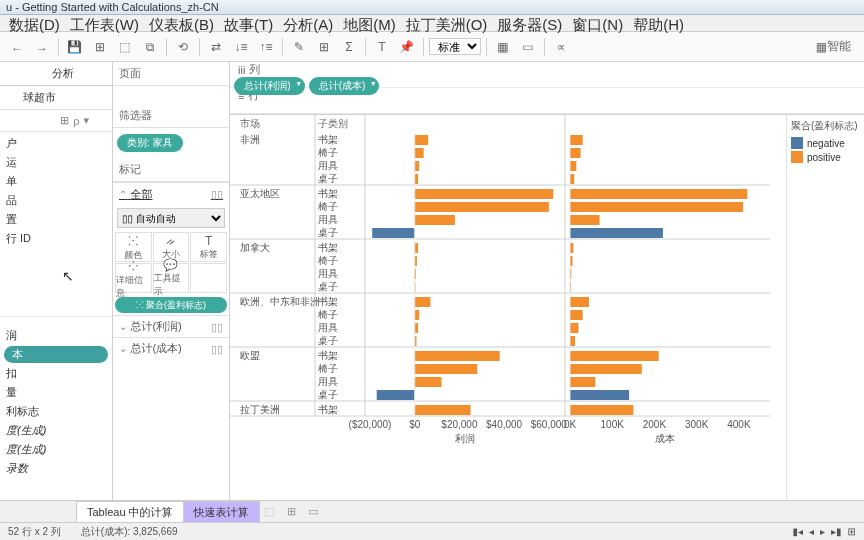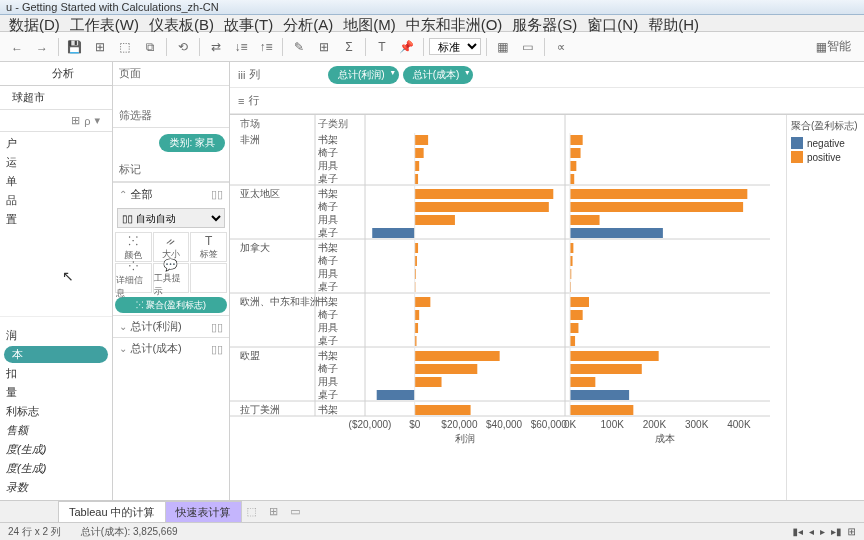--- a/index.html
+++ b/index.html
@@ -8,80 +8,80 @@
 .menubar { height:17px; background:#f0f0f0; border-bottom:1px solid #ccc; display:flex; padding:0 4px; }
 .menubar span { padding:1px 5px; font-size:15px; cursor:default; }
 .toolbar { height:30px; background:#fafafa; border-bottom:1px solid #d0d0d0; display:flex; align-items:center; padding:0 6px; gap:3px; }
 .tbtn { width:22px; height:22px; display:flex; align-items:center; justify-content:center; border:1px solid transparent; border-radius:2px; color:#666; font-size:12px; }
 .sep { width:1px; height:18px; background:#d0d0d0; margin:0 2px; }
 .tsel { height:17px; border:1px solid #ccc; font-size:11px; padding:0 4px; background:#fff; }
 .main { display:flex; height:445px; }
 .leftcol { width:113px; border-right:1px solid #d0d0d0; display:flex; flex-direction:column; }
 .lefttabs { height:24px; display:flex; border-bottom:1px solid #d0d0d0; align-items:center; padding-left:44px;}
 .lefttabs span { padding:3px 8px; font-size:11px; }
-.srcrow { padding:4px 12px; border-bottom:1px solid #e0e0e0; font-size:11px; display:flex; justify-content:space-between; align-items:center;}
+.srcrow { padding:4px 23px; border-bottom:1px solid #e0e0e0; font-size:11px; display:flex; justify-content:space-between; align-items:center;}
 .fieldlist { flex:1; overflow:hidden; padding:2px 0; }
 .fld { padding:2px 6px; font-size:11px; cursor:default; white-space:nowrap; overflow:hidden; }
 .fld.sel { background:#40a0a0; color:#fff; border-radius:10px; margin:1px 4px; padding:1px 8px; }
 .fld.calc { font-style:italic; }
 .cardcol { width:117px; border-right:1px solid #d0d0d0; display:flex; flex-direction:column; }
 .cardhdr { padding:4px 6px; font-size:11px; color:#666; border-bottom:1px solid #e0e0e0; display:flex; justify-content:space-between; align-items:center; }
-.cardbody { padding:4px;text-align:right; }
+.cardbody { padding:4px; }
 .pill { display:inline-block; background:#3ba99c; color:#fff; border-radius:10px; padding:2px 10px; font-size:10px; margin:2px 0; }
 .markscard { border-top:1px solid #e0e0e0; }
-.markshdr { padding:4px 6px; font-size:11px; display:flex; justify-content:space-between; align-items:center; }
+.markshdr { padding:4px 6px; font-size:11px; display:flex; justify-content:space-between; align-items:center;text-decoration:underline; }
 .markstype { width:100%; height:20px; border:1px solid #ccc; font-size:10px; margin:2px 0; }
 .markgrid { display:grid; grid-template-columns:1fr 1fr 1fr; gap:1px; padding:2px; }
 .markcell { height:30px; border:1px solid #e0e0e0; display:flex; flex-direction:column; align-items:center; justify-content:center; font-size:9px; color:#666; }
 .markcell .ico { font-size:12px; }
 .markpill { background:#3ba99c; color:#fff; border-radius:10px; padding:1px 8px; font-size:9px; margin:2px; text-align:center; }
 .subaxis { padding:3px 6px; font-size:11px; border-top:1px solid #e0e0e0; display:flex; justify-content:space-between; align-items:flex-end; color:#555;}
 .chev { color:#888; font-size:10px; }
 .viz { flex:1; display:flex; flex-direction:column; }
 .shelves { border-bottom:1px solid #d0d0d0; }
-.shelf { height:26px; display:flex; align-items:center; border-bottom:1px solid #e8e8e8; }
+.shelf { height:26px; display:flex; border-bottom:1px solid #e8e8e8;flex-direction:column; }
 .shelf .lbl { width:94px; padding-left:8px; color:#666; font-size:11px; display:flex; align-items:center; gap:4px;}
 .shelf .pills { flex:1; display:flex; gap:4px; padding-left:4px;}
 .spill { border-radius:10px; padding:2px 14px 2px 10px; font-size:10px; color:#fff; position:relative; }
 .spill.green { background:#3ba99c; }
 .spill.blue { background:#4b8bbe; }
 .spill::after { content:"▾"; position:absolute; right:4px; top:2px; font-size:8px; }
 .chartwrap { flex:1; display:flex; overflow:hidden; }
 .chart { flex:1; position:relative; overflow:hidden; }
 .legend { width:78px; border-left:1px solid #e0e0e0; padding:4px; font-size:10px; }
 .legend .lhd { color:#555; margin-bottom:4px; }
 .legend .li { display:flex; align-items:center; gap:4px; margin:2px 0; }
 .legend .sw { width:12px; height:12px; }
 svg text { font-size:10px; fill:#555; }
 svg .gline { stroke:#e8e8e8; stroke-width:1; }
 svg .rowline { stroke:#d0d0d0; stroke-width:1; }
 svg .bar-pos { fill:#f28e2b; }
 svg .bar-neg { fill:#4e79a7; }
 svg .hdr { font-size:10px; fill:#666; }
-.tabs { position:absolute; bottom:18px; left:0; right:0; height:22px; background:#f0f0f0; border-top:1px solid #ccc; display:flex; align-items:center; padding-left:58px; gap:0; }
+.tabs { position:absolute; bottom:18px; left:0; right:0; height:22px; background:#f0f0f0; border-top:1px solid #ccc; display:flex; align-items:center; padding-left:76px; gap:0; }
 .tab { padding:3px 10px; font-size:11px; border:1px solid #ccc; border-bottom:none; background:#c4b5fd; margin-right:-1px; }
 .tab.active { background:#fff; }
 .tabadd { padding:3px 6px; color:#999; }
 .status { position:absolute; bottom:0; left:0; right:0; height:18px; background:#f0f0f0; border-top:1px solid #ccc; display:flex; align-items:center; padding:0 8px; font-size:10px; color:#555; gap:20px; }
 .status .rt { margin-left:auto; display:flex; gap:6px; }
 .cursor { position:absolute; left:62px; top:268px; font-size:14px; pointer-events:none; }
 </style>
 </head>
 <body>
 
 <div class="titlebar">u - Getting Started with Calculations_zh-CN</div>
 
 <div class="menubar">
   <span>数据(D)</span>
   <span>工作表(W)</span>
   <span>仪表板(B)</span>
   <span>故事(T)</span>
   <span>分析(A)</span>
   <span>地图(M)</span>
-  <span>中东和非洲(O)</span>
+  <span>拉丁美洲(O)</span>
   <span>服务器(S)</span>
   <span>窗口(N)</span>
   <span>帮助(H)</span>
 </div>
 
 <div class="toolbar">
   <div class="tbtn">←</div>
   <div class="tbtn">→</div>
   <div class="sep"></div>
   <div class="tbtn">💾</div>
@@ -124,29 +124,29 @@
       <span style="color:#888">⊞</span>
       <span style="color:#888">ρ</span>
       <span style="color:#888">▾</span>
     </div>
     <div class="fieldlist" id="dims">
         <div class="fld">户</div>
         <div class="fld">运</div>
         <div class="fld">单</div>
         <div class="fld">品</div>
         <div class="fld">置</div>
+        <div class="fld">行 ID</div>
       </div>
     <div style="height:8px;border-top:1px solid #eee"></div>
     <div class="fieldlist" id="meas">
         <div class="fld">润</div>
         <div class="fld sel">本</div>
         <div class="fld">扣</div>
         <div class="fld">量</div>
         <div class="fld">利标志</div>
-        <div class="fld calc">售额</div>
         <div class="fld calc">度(生成)</div>
         <div class="fld calc">度(生成)</div>
         <div class="fld calc">录数</div>
       </div>
   </div>
 
   <div class="cardcol">
     <div class="cardhdr">
         <span>页面</span>
       </div>
@@ -334,21 +334,21 @@
 
 <div class="tabs">
   <div class="tab active">Tableau 中的计算</div>
   <div class="tab">快速表计算</div>
   <div class="tabadd">⬚</div>
   <div class="tabadd">⊞</div>
   <div class="tabadd">▭</div>
 </div>
 
 <div class="status">
-  <span>24 行 x 2 列</span>
+  <span>52 行 x 2 列</span>
   <span>总计(成本): 3,825,669</span>
   <div class="rt">
     <span>▮◂</span>
     <span>◂</span>
     <span>▸</span>
     <span>▸▮</span>
     <span>⊞</span>
   </div>
 </div>
 

